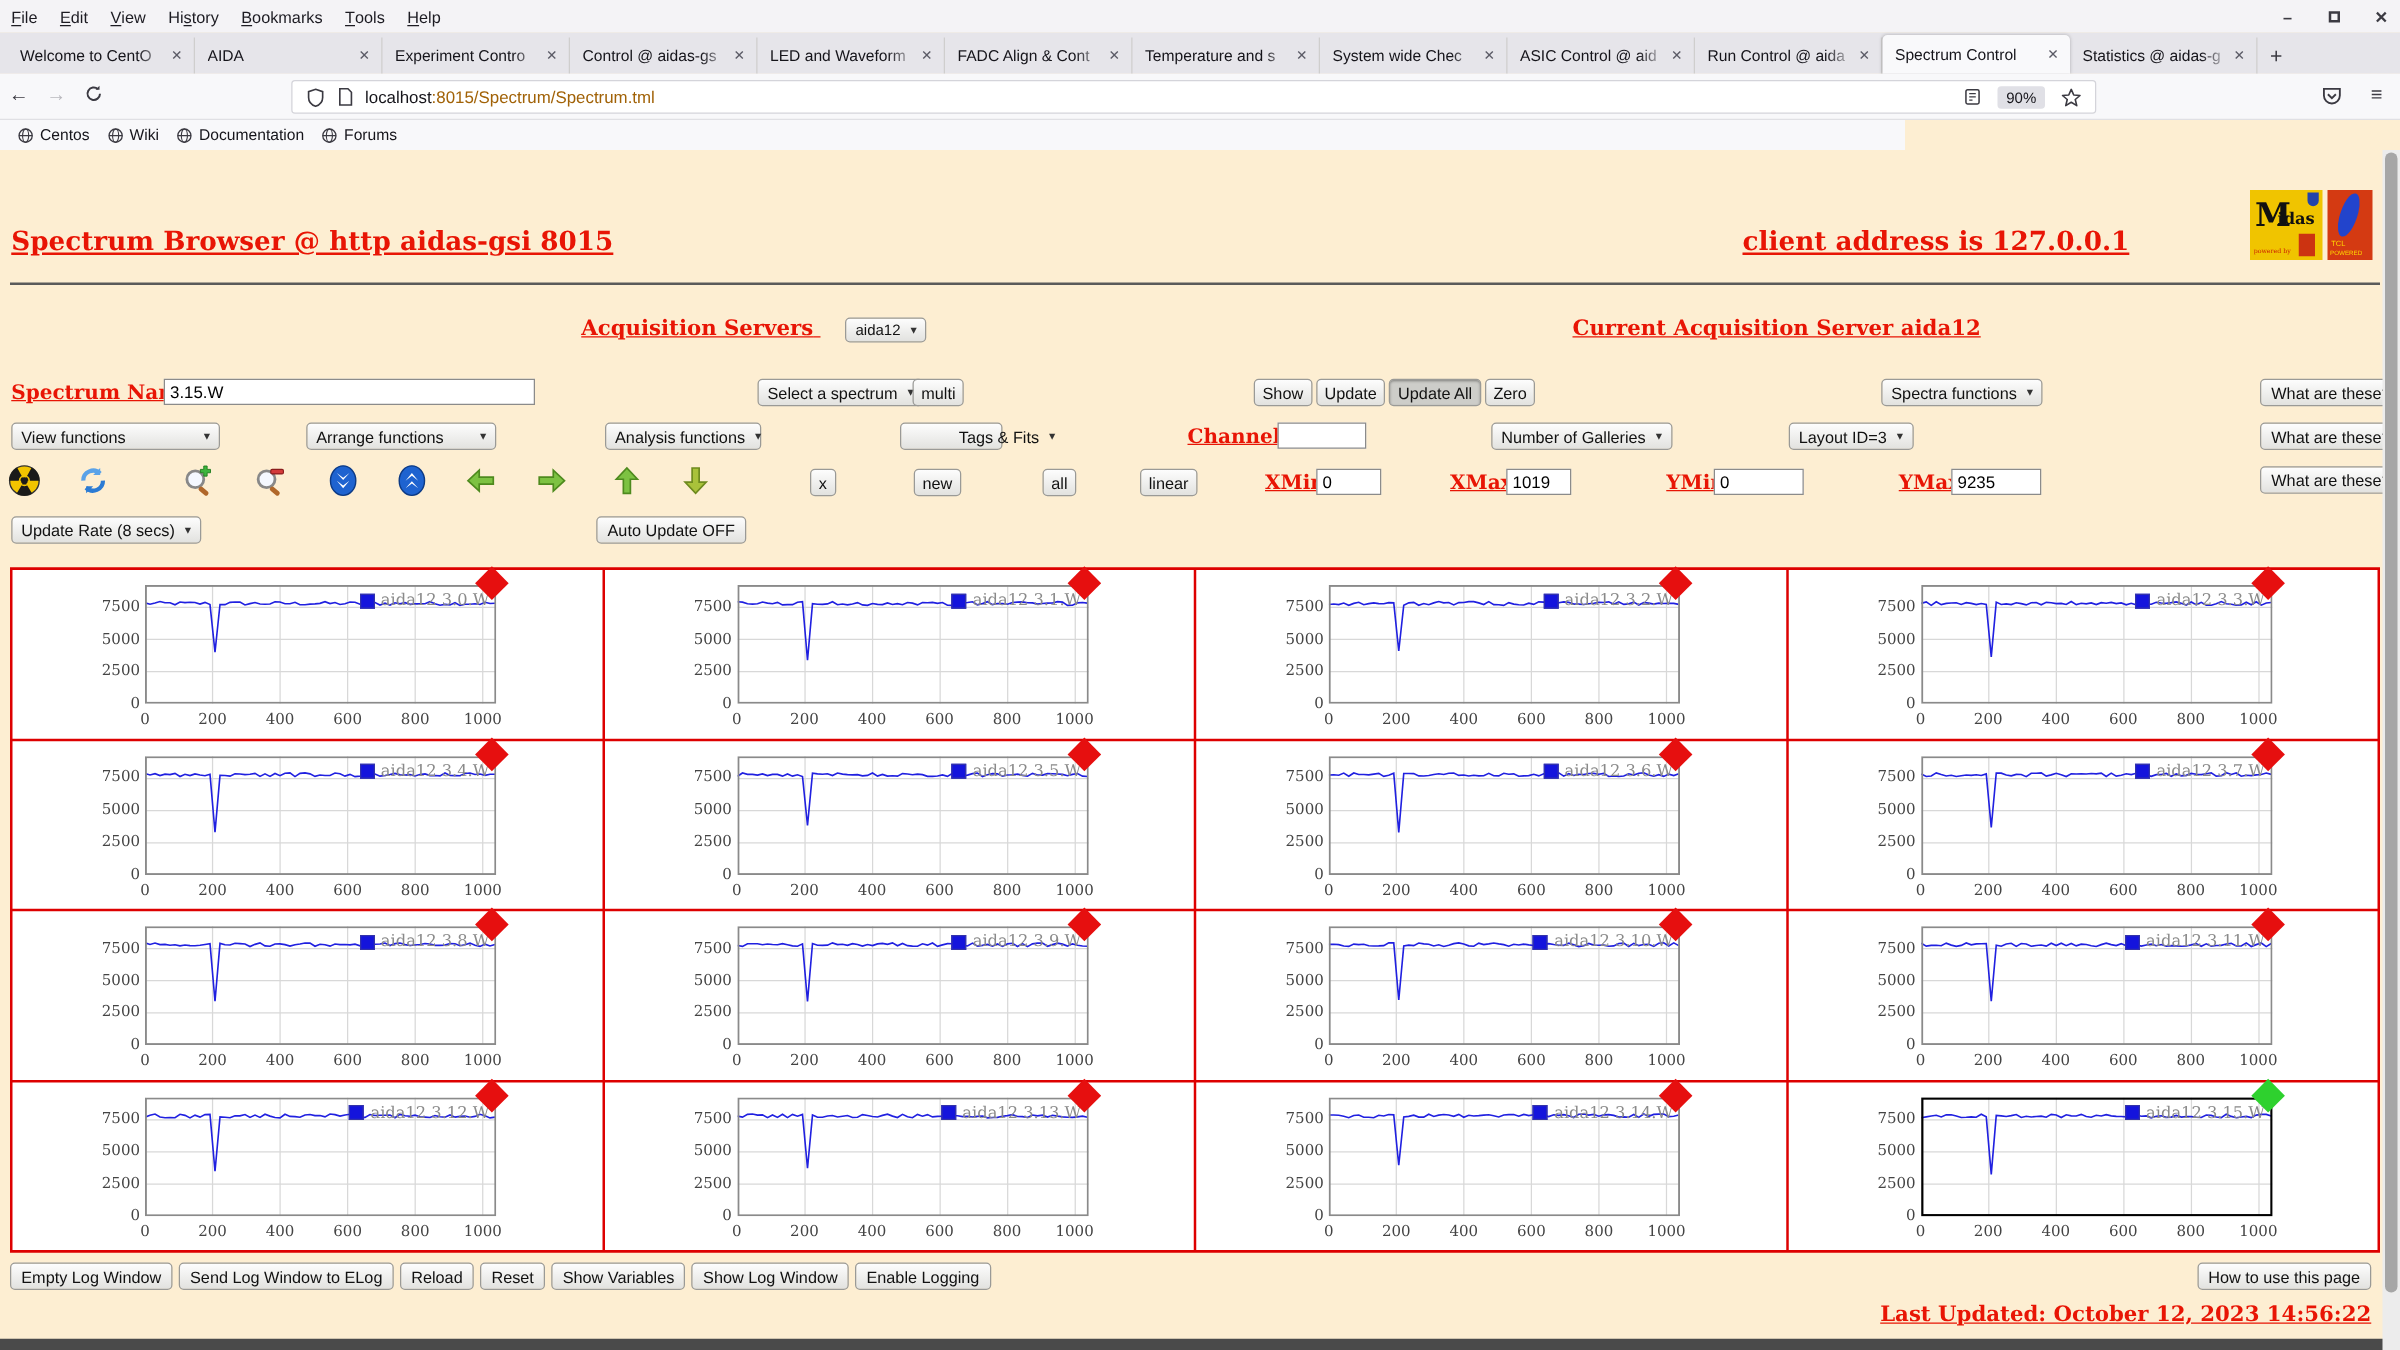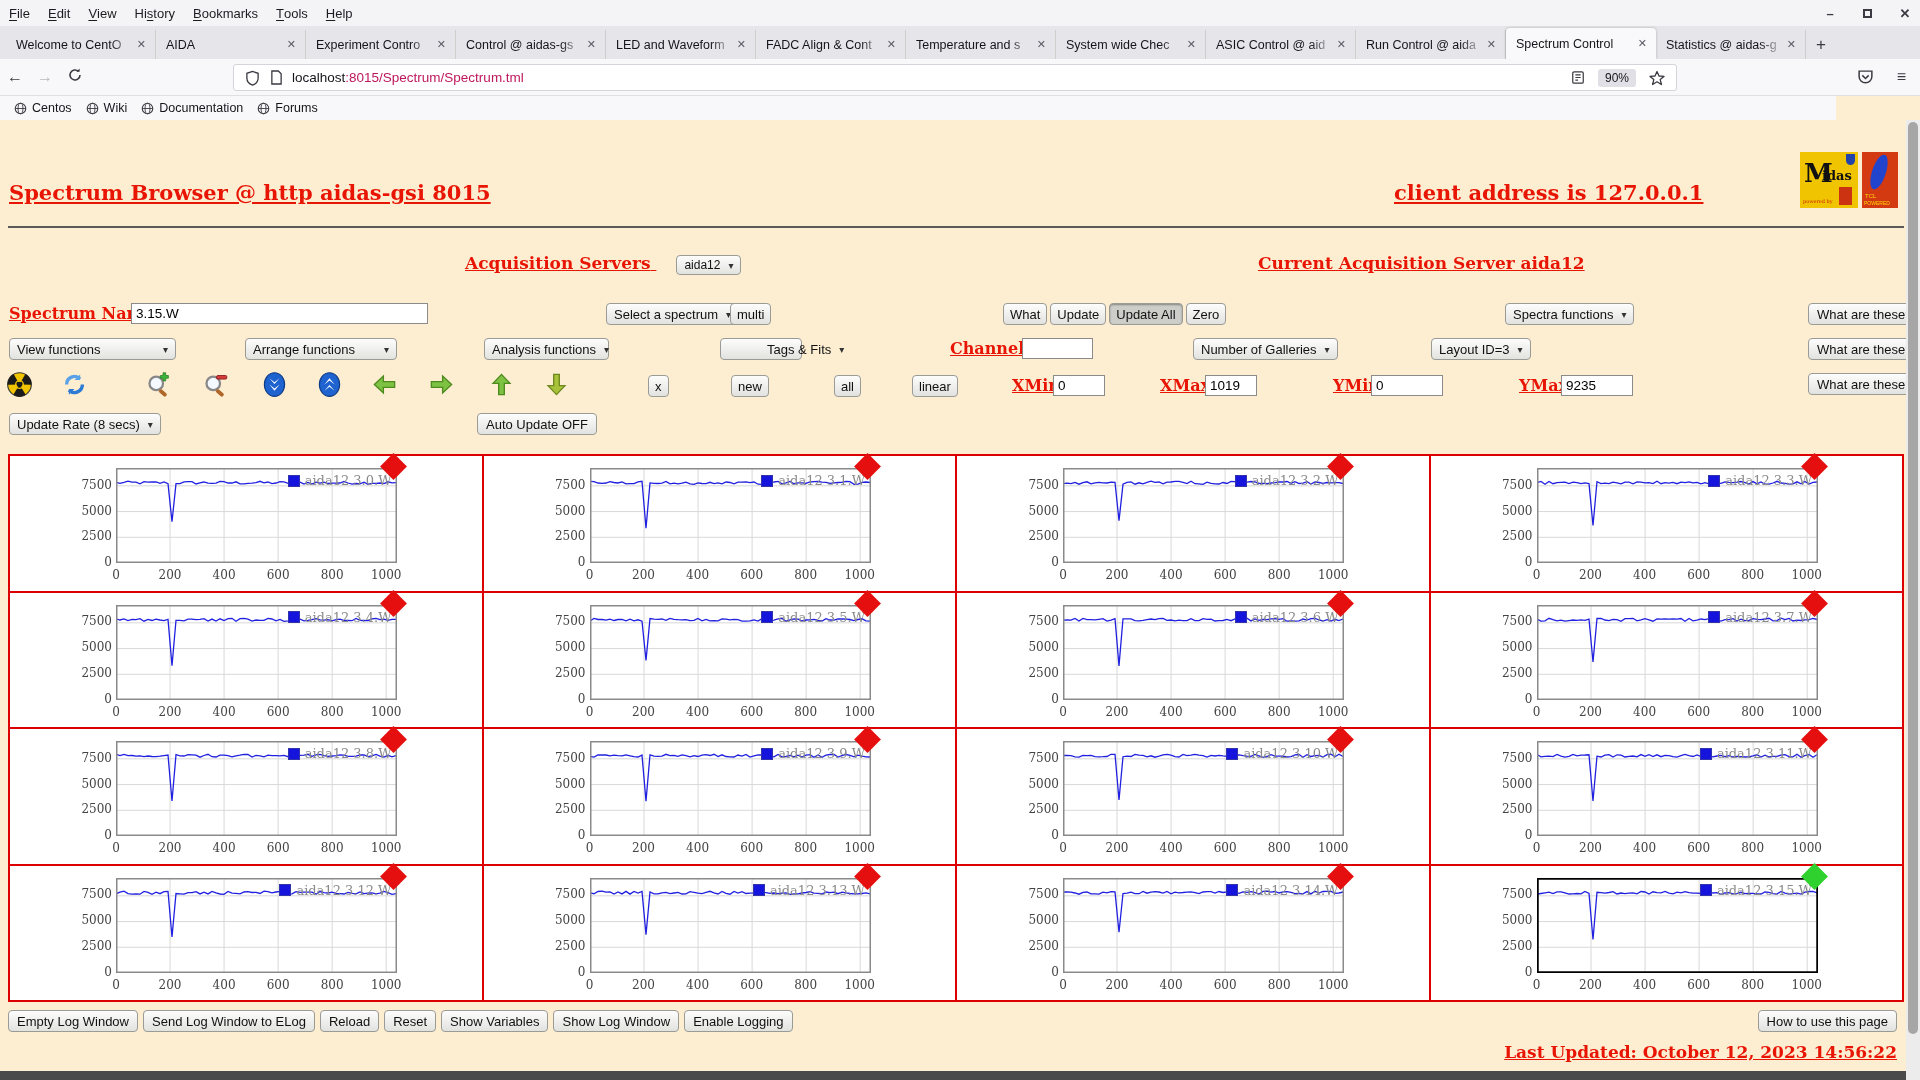--- a/index.html
+++ b/index.html
@@ -29,26 +29,26 @@
   .newtab { width:30px; height:29px; display:flex; align-items:center; justify-content:center;
     font-size:17px; color:#3b3a42; }
 
   .navbar { position:absolute; left:0; top:59px; width:1920px; height:37px;
     background:#f8f8fa; border-bottom:1px solid #e0e0e4; display:flex; align-items:center; }
   .nav-btn { width:30px; text-align:center; font-size:16px; color:#3b3a42; }
   .nav-btn.disabled { color:#b9b8be; }
   .urlbar { position:absolute; left:233px; top:5px; width:1444px; height:27px; background:#fff;
     border:1px solid #d4d4da; border-radius:3px; display:flex; align-items:center;
     font-size:13.5px; padding:0 6px; }
-  .url-host { color:#15141a; } .url-rest { color:#be185d; }
+  .url-host { color:#15141a; } .url-rest { color:#a16207; }
   .zoom-pill { background:#e0e0e6; border-radius:3px; font-size:12px; color:#15141a;
     padding:2px 7px; margin:0 8px; }
   .u-ico { display:flex; align-items:center; margin:0 5px; }
 
-  .bookmarkbar { position:absolute; left:0; top:96px; width:1836px; height:24px;
+  .bookmarkbar { position:absolute; left:0; top:96px; width:1524px; height:24px;
     background:#f8f8fa; display:flex; align-items:center; font-size:12.5px; color:#15141a; }
   .bm { display:flex; align-items:center; gap:5px; margin-left:14px; }
 
   
   .page { position:absolute; left:0; top:120px; width:1920px; height:960px;
     background:#fdeed2; overflow:hidden; }
   .redserif { font-family:"DejaVu Serif", serif; font-weight:bold; color:#e81505;text-decoration:underline; }
   .page-title { position:absolute; left:9px; top:60px; font-size:21px; }
   .client-addr { position:absolute; left:1394px; top:60px; font-size:21px; }
   .logos { position:absolute; left:1800px; top:32px; display:flex; gap:4px; }
@@ -295,21 +295,21 @@
 
   
   <span class="redserif flab abs" style="left:9px;top:184px">Spectrum Name:</span>
   <input class="tin abs" style="left: 131px; top: 183px; width: 297px;" value="3.15.W">
   <span class="sel abs" style="left:606px;top:183px">
     <span>Select a spectrum</span>
       <span class="caret">▾</span>
     </span>
   <span class="btn small abs" style="left:730px;top:183px">multi</span>
   <span class="abs" style="left:1003px;top:183px;display:flex;gap:3px" id="show-buttons">
-      <span class="btn small">What</span>
+      <span class="btn small">Show</span>
       <span class="btn small">Update</span>
       <span class="btn small pressed">Update All</span>
       <span class="btn small">Zero</span>
     </span>
   <span class="sel abs" style="left:1505px;top:183px">
     <span>Spectra functions</span>
       <span class="caret">▾</span>
     </span>
   <span class="btn abs" style="left:1808px;top:183px">What are these?</span>
 

